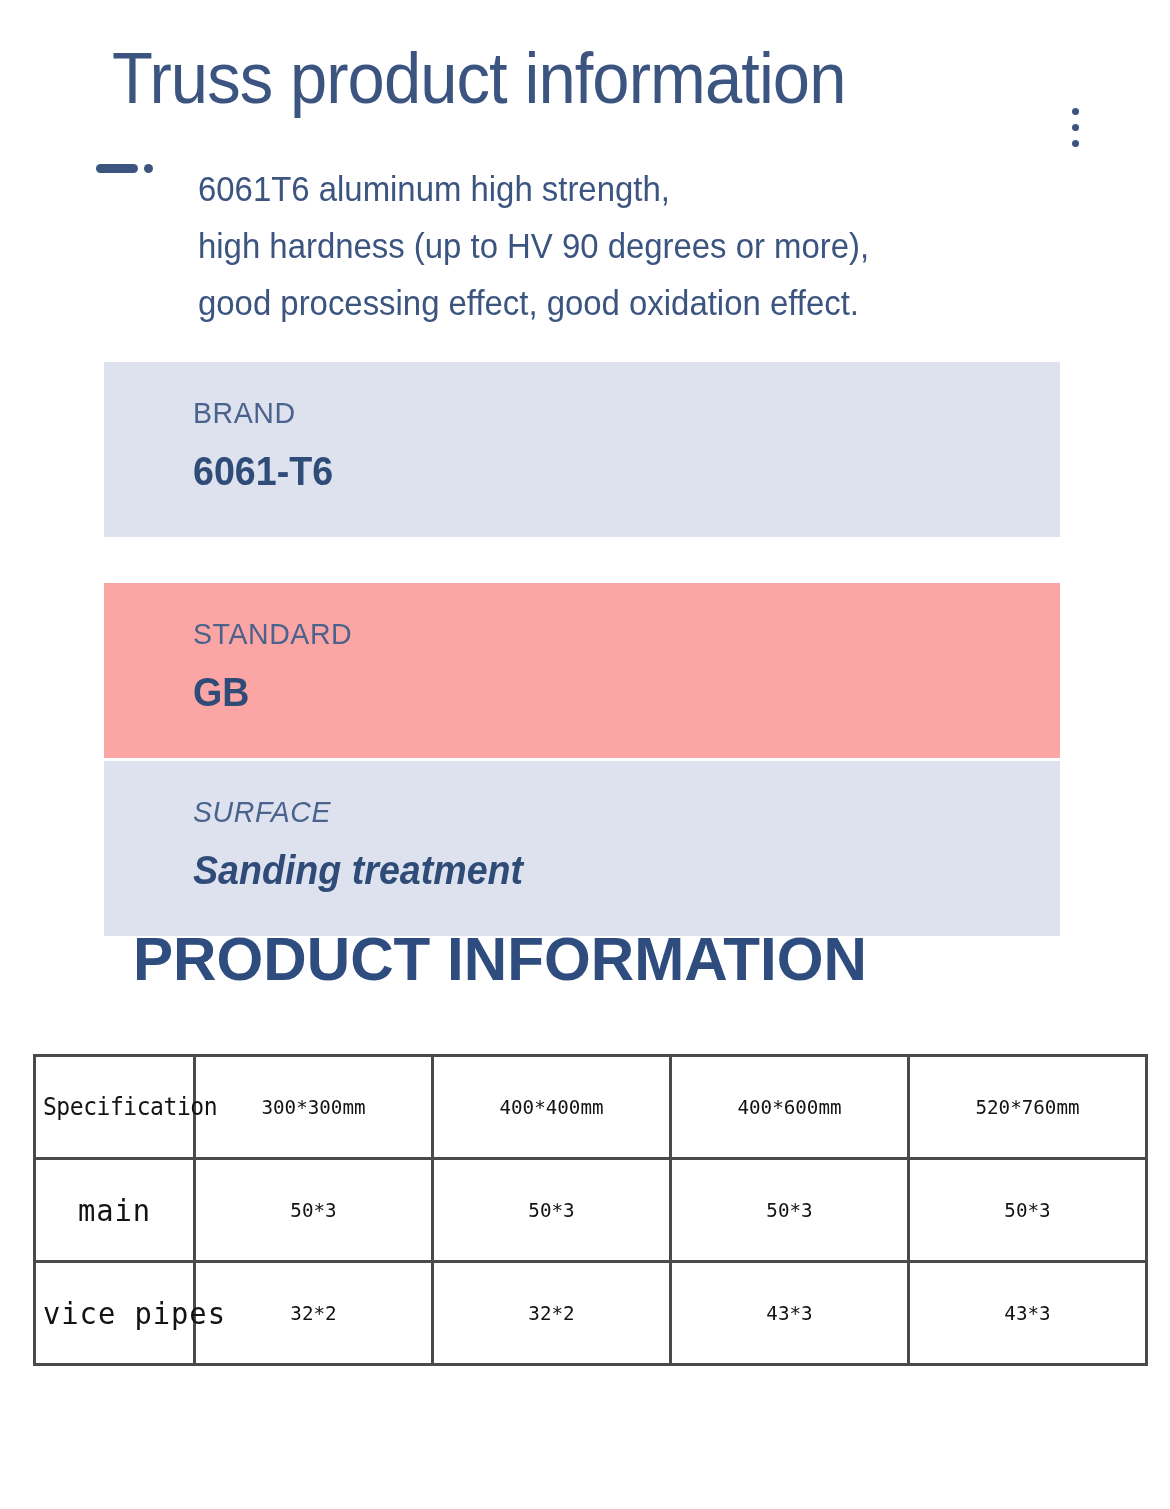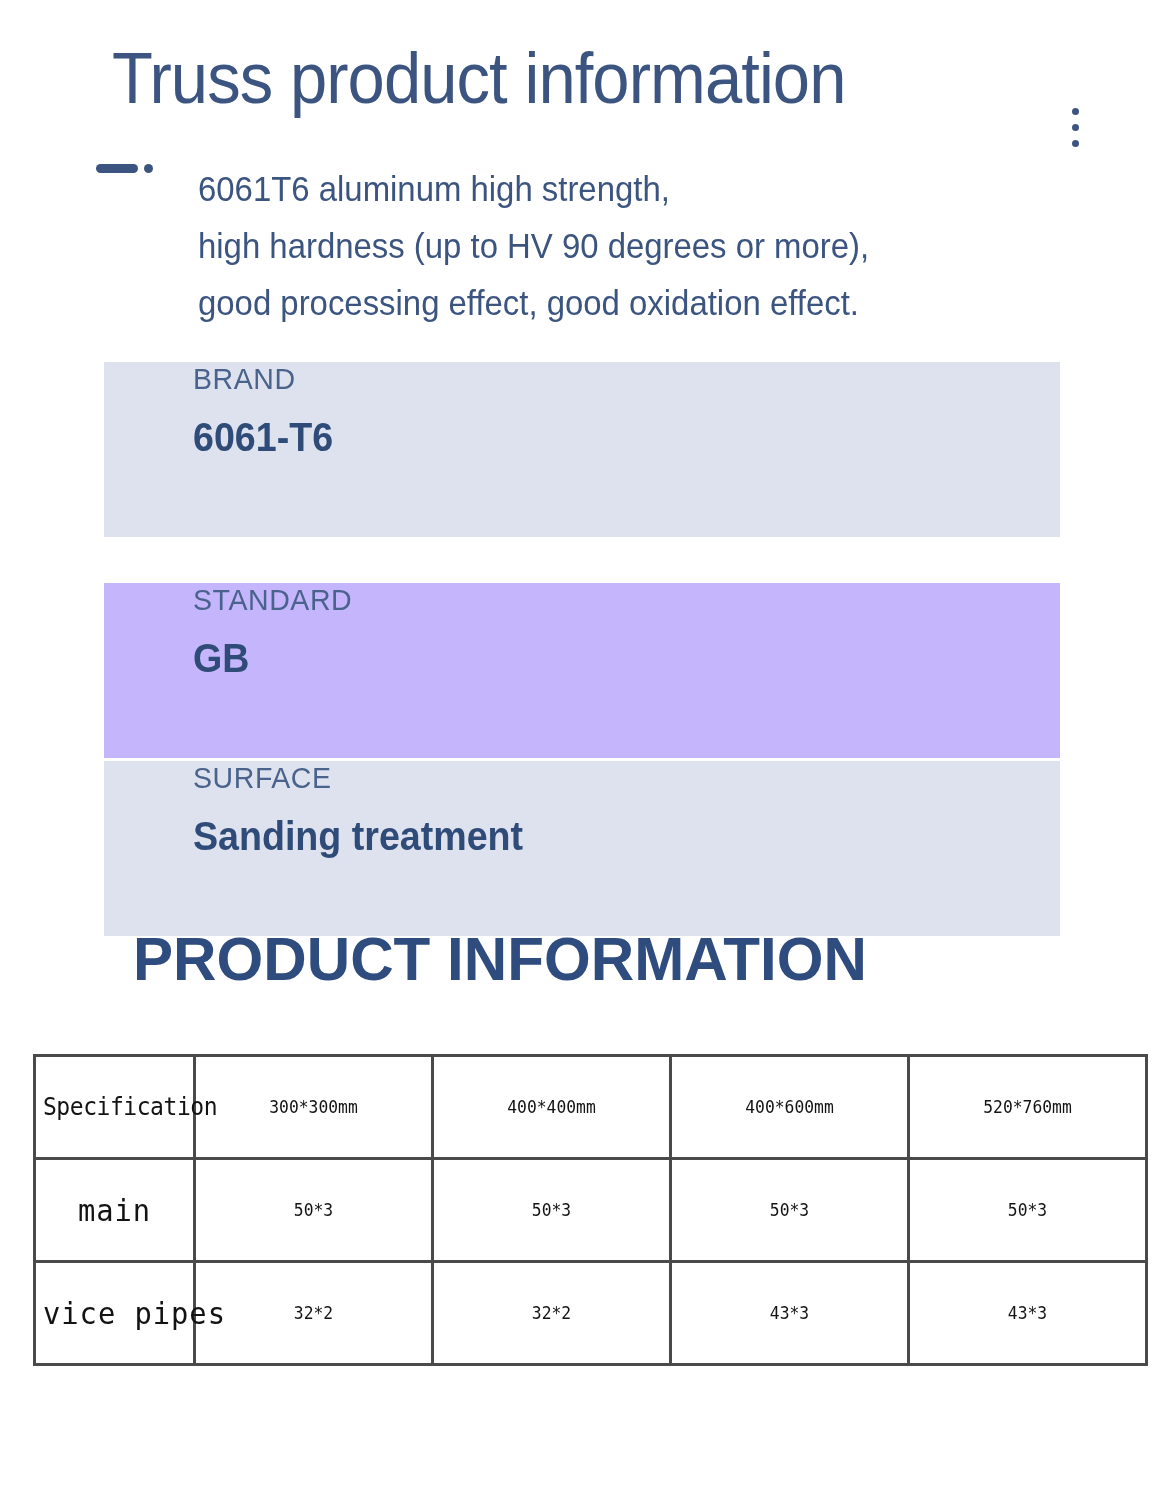--- a/index.html
+++ b/index.html
@@ -100,25 +100,26 @@
     top: 362px;
     width: 956px;
   }
   .spec-row {
     display: flex;
     height: 175px;
     box-sizing: border-box;
     margin-bottom: 3px;
   }
   .spec-row.light  { background: #dee2ee; }
-  .spec-row.dark   { background: #c4b5fd; margin-top: 46px; }
-  .spec-row:last-child { margin-bottom: 12px; }
+  .spec-row.dark   { background: #fca5a5; margin-top: 46px; }
+  .spec-row:last-child { margin-bottom: 12px; font-style: italic; }
 
   .spec-cell {
     box-sizing: border-box;
+    padding-top: 34px;
   }
   .spec-cell.c1 { width: 470px; padding-left: 89px; }
   .spec-cell.c2 { width: 486px; padding-left: 66px; }
 
   .spec-label {
     font-size: 30px;
     color: #4a638c;
     font-weight: 400;
     letter-spacing: 0.6px;
     line-height: 1.1;
@@ -164,21 +165,21 @@
     width: 1112px;
     table-layout: fixed;
     font-family: "DejaVu Sans Mono", "Liberation Mono", monospace;
   }
   table.data-table td {
     border: 3px solid #4a4a4a;
     text-align: center;
     vertical-align: middle;
     height: 100px;
     color: #131313;
-    font-size: 17px;
+    font-size: 20px;
     padding: 0 4px;
     background: #ffffff;
   }
   table.data-table td.rowhead {
     font-size: 30px;
     letter-spacing: 1px;
   }
   table.data-table td.rowhead.tight {
     font-size: 24px;
     letter-spacing: -0.5px;

